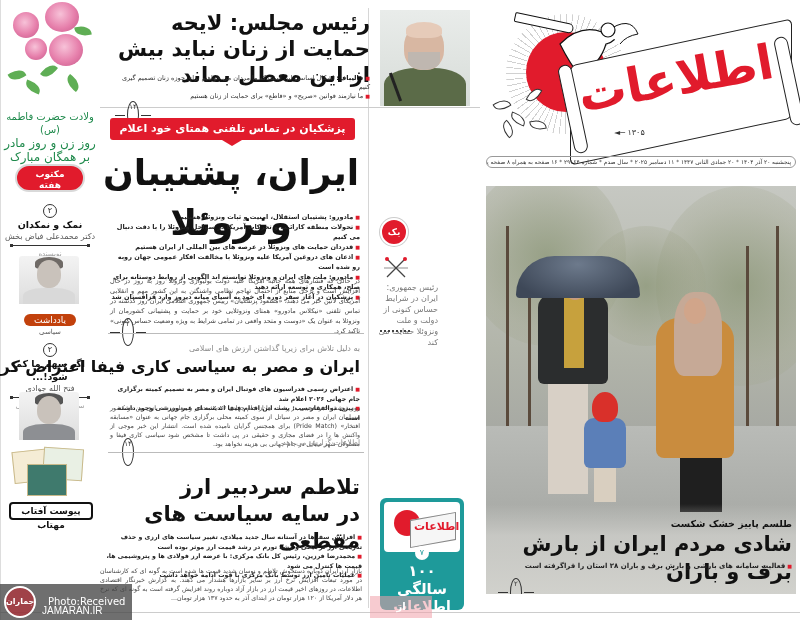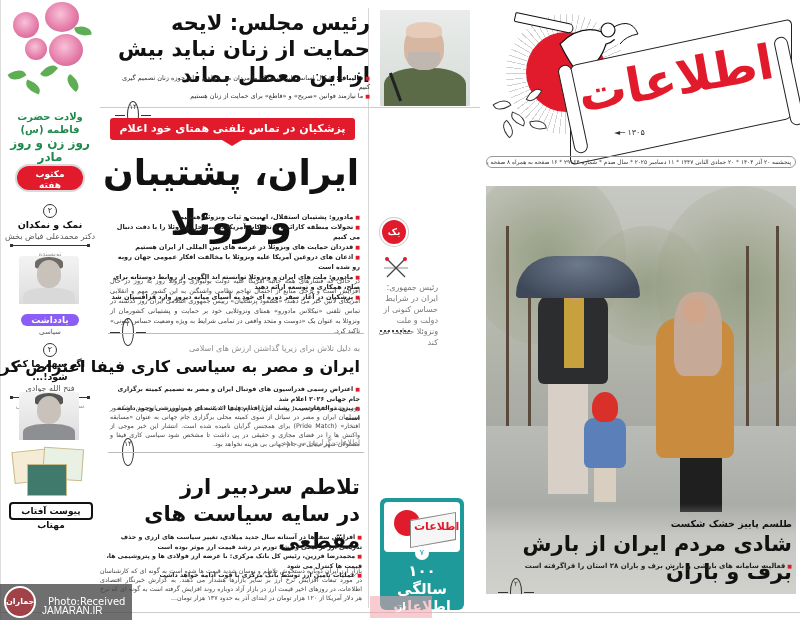--- a/index.html
+++ b/index.html
@@ -6,38 +6,38 @@
     html, body { width: 800px; height: 620px; overflow: hidden; background: #fff; }
     body { font-family: "DejaVu Sans", sans-serif; color: #1a1a1a; position: relative; direction: rtl; }
 
     .page { position: absolute; left: 0; top: 0; width: 800px; height: 620px; background: #fff; }
 
     
     .sidebar { position: absolute; left: 0; top: 0; width: 98px; height: 620px; border-left: 1px solid #ddd; }
     .roses { position: absolute; left: 4px; top: 0; width: 92px; height: 106px; }
     .rose { position: absolute; border-radius: 50%; background: radial-gradient(circle at 45% 40%, #f7c2d8 0%, #e67fab 55%, #c45687 100%); }
     .leaf { position: absolute; width: 16px; height: 10px; background: #5fae55; border-radius: 0 80% 0 80%; }
-    .greeting { position: absolute; left: 2px; top: 110px; width: 94px; text-align: center; color: #1f8a4c; font-weight: bold; }
+    .greeting { position: absolute; left: 2px; top: 110px; width: 94px; text-align: center; color: #1f8a4c; font-weight: normal; }
     .greeting .l1 { font-size: 10px; line-height: 13px; }
     .greeting .l2 { font-size: 12px; line-height: 14px; }
     .greeting .l3 { font-size: 12px; line-height: 14px; }
     .maktub { position: absolute; left: 14px; top: 164px; width: 70px; height: 28px; border-radius: 14px; border: 2px solid #d9d9d9; background: #e11b2c; color: #fff; font-size: 9px; font-weight: bold; text-align: center; line-height: 11px; padding-top: 3px; }
     .pg-badge { display: inline-block; width: 14px; height: 14px; border-radius: 50%; border: 1px solid #333; font-size: 8px; line-height: 12px; text-align: center; background: #fff; color: #222; direction: ltr; }
     .side-block { position: absolute; left: 2px; width: 94px; text-align: center; }
     .side-title { font-size: 9.5px; font-weight: bold; color: #111; line-height: 13px; }
     .side-author { font-size: 8px; color: #555; line-height: 11px; }
     .side-sep { width: 80px; height: 1px; background: #333; margin: 3px auto; position: relative; }
     .side-sep::before, .side-sep::after { content: ""; position: absolute; top: -1px; width: 3px; height: 3px; background: #333; }
     .side-sep::before { left: 0; } .side-sep::after { right: 0; }
     .side-role { font-size: 7px; color: #999; line-height: 10px; }
     .portrait { position: absolute; left: 18px; width: 60px; height: 48px; border-radius: 3px 3px 0 0; background: linear-gradient(180deg, #f3f3f3 0%, #ddd 100%); overflow: hidden; }
     .portrait .head { position: absolute; left: 18px; top: 4px; width: 24px; height: 28px; border-radius: 50% 50% 45% 45%; background: #c9c2bb; }
     .portrait .hair { position: absolute; left: 16px; top: 1px; width: 28px; height: 12px; border-radius: 50% 50% 20% 20%; background: #6f6a66; }
     .portrait .body { position: absolute; left: 4px; top: 32px; width: 52px; height: 20px; border-radius: 40% 40% 0 0; background: #8d8f93; }
-    .yaddasht { display: inline-block; background: #8b5cf6; color: #fff; font-size: 9px; font-weight: bold; padding: 1px 10px; border-radius: 9px; }
+    .yaddasht { display: inline-block; background: #c2410c; color: #fff; font-size: 9px; font-weight: normal; padding: 1px 10px; border-radius: 9px; }
     .supplement { position: absolute; left: 8px; top: 448px; width: 84px; height: 172px; }
     .supp-cards { position: absolute; left: 4px; top: 0; width: 76px; height: 50px; }
     .supp-card { position: absolute; width: 40px; height: 32px; border: 1px solid #c9b98a; background: #f5ecd5; }
     .supp-ribbon { position: absolute; left: 0; top: 54px; width: 84px; height: 18px; background: #fff; border: 2px solid #111; border-radius: 4px; font-size: 9px; font-weight: bold; text-align: center; line-height: 14px; color: #111; }
     .supp-red { position: absolute; left: 6px; top: 72px; width: 72px; height: 100px; background: #e11b2c; color: #fff; font-size: 6.5px; line-height: 10px; padding: 4px; text-align: right; }
 
     
     .mid { position: absolute; left: 100px; top: 0; width: 380px; height: 620px; }
     .vrule { position: absolute; left: 268px; top: 8px; width: 1px; height: 600px; background: #d6d6d6; }
 

